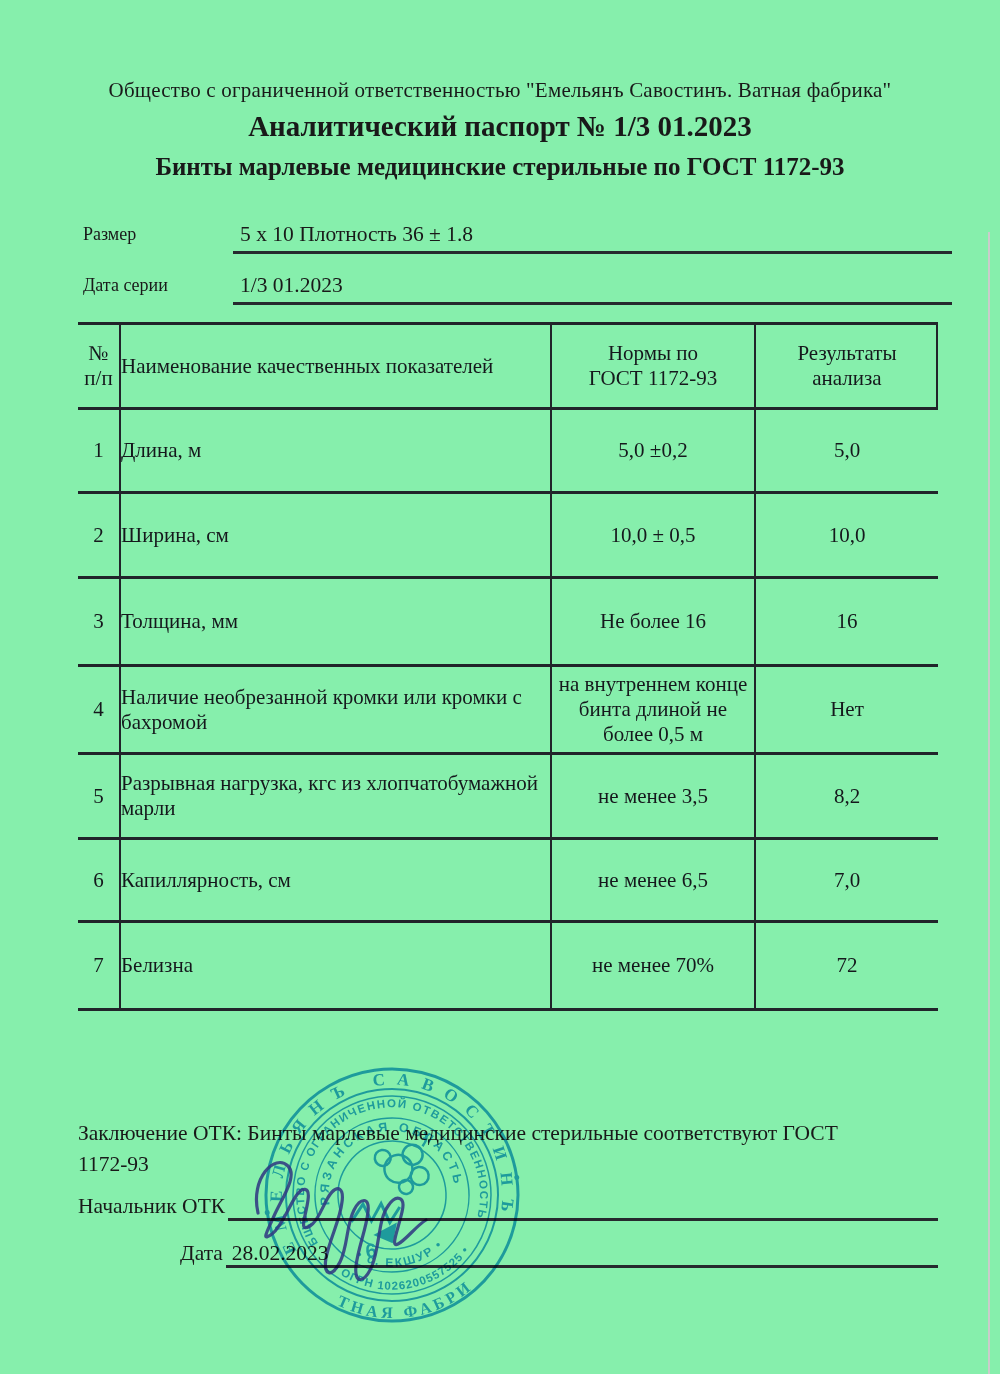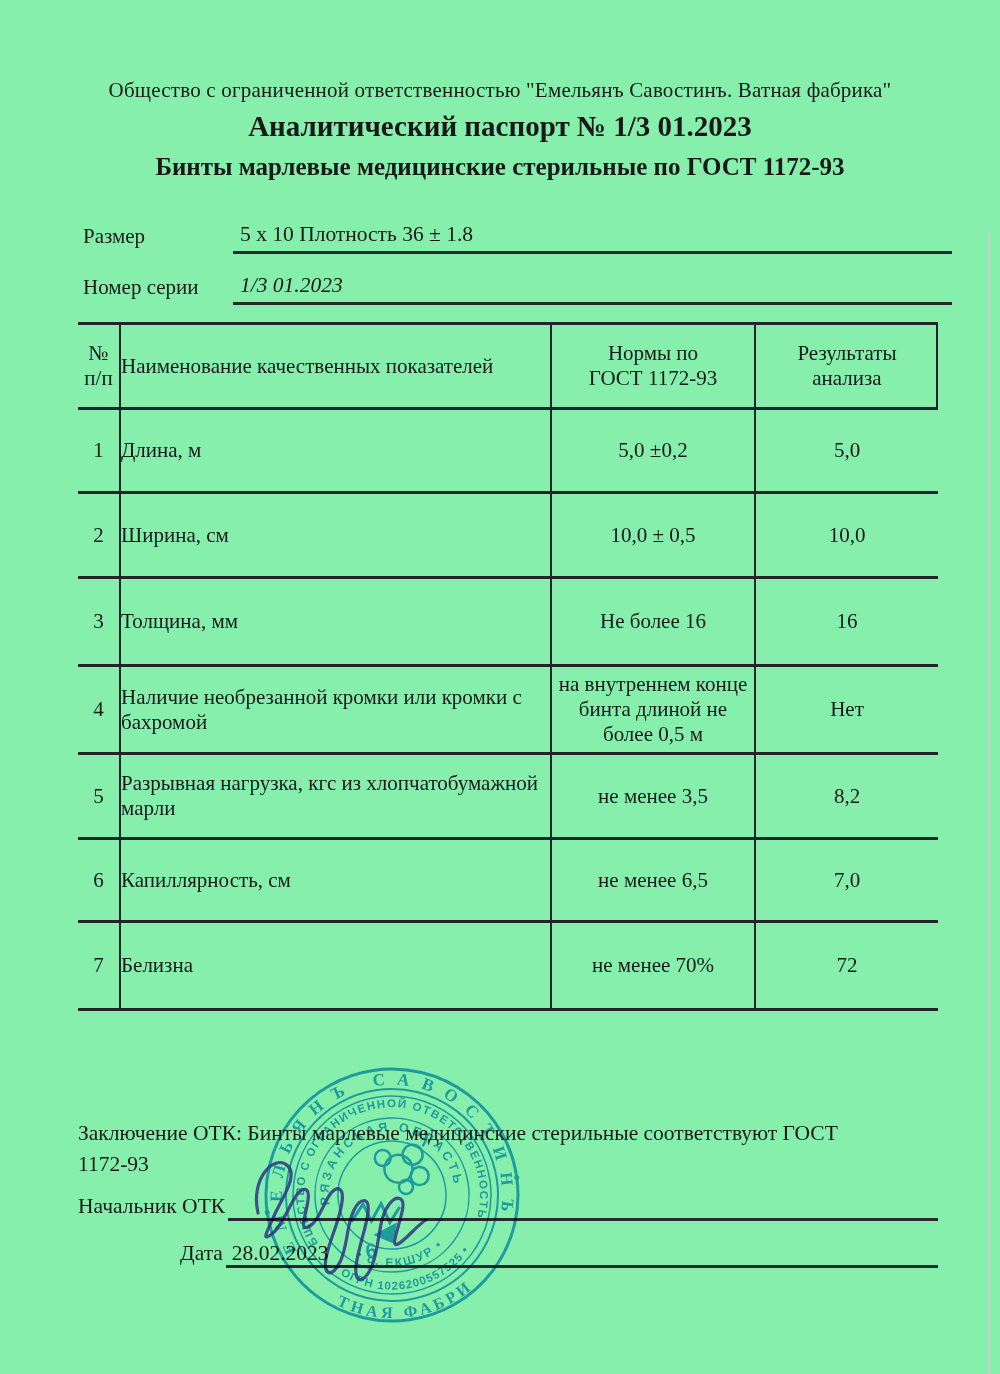--- a/index.html
+++ b/index.html
@@ -7,21 +7,21 @@
     position:relative; width:1000px; height:1374px; margin:0 auto;
     background:#86efac; overflow:hidden;
     font-family:"Liberation Serif", serif; color:#191919;
   }
   .abs { position:absolute; }
   .center { left:0; width:1000px; text-align:center; }
   .company-line { top:78px; font-size:21px; letter-spacing:.2px; }
   .doc-title    { top:110px; font-size:29px; font-weight:bold; }
   .doc-subtitle { top:153px; font-size:25px; font-weight:bold; }
 
-  .field-label { font-size:21px; }
+  .field-label { font-size:18px; }
   .field-value { font-size:21.5px; }
   .hrule { background:#26292e; height:2.5px; }
 
   
   .tbl-wrap { left:78px; top:322px; }
   table.passport {
     border-collapse:collapse; table-layout:fixed; width:860px;
     border-top:3px solid #21242a;
     font-size:21px; color:#15181c;
   }
@@ -64,22 +64,22 @@
 <div class="page">
 
   <div class="abs center company-line">Общество с ограниченной ответственностью "Емельянъ Савостинъ. Ватная фабрика"</div>
   <div class="abs center doc-title">Аналитический паспорт № 1/3  01.2023</div>
   <div class="abs center doc-subtitle">Бинты марлевые медицинские стерильные по ГОСТ 1172-93</div>
 
   <div class="abs field-label" style="left:83px; top:224px;">Размер</div>
   <div class="abs field-value" style="left:240px; top:222px;">5 x 10 Плотность 36 ± 1.8</div>
   <div class="abs hrule" style="left:233px; top:251px; width:719px;"></div>
 
-  <div class="abs field-label" style="left:83px; top:275px;">Номер серии</div>
-  <div class="abs field-value" style="left:240px; top:273px;font-style:italic;">1/3  01.2023</div>
+  <div class="abs field-label" style="left:83px; top:275px;">Дата серии</div>
+  <div class="abs field-value" style="left:240px; top:273px;">1/3  01.2023</div>
   <div class="abs hrule" style="left:233px; top:302px; width:719px;"></div>
 
   <div class="abs tbl-wrap">
     <table class="passport">
       <colgroup>
           <col class="c-num">
           <col class="c-name">
           <col class="c-norm">
           <col class="c-res">
         </colgroup>

